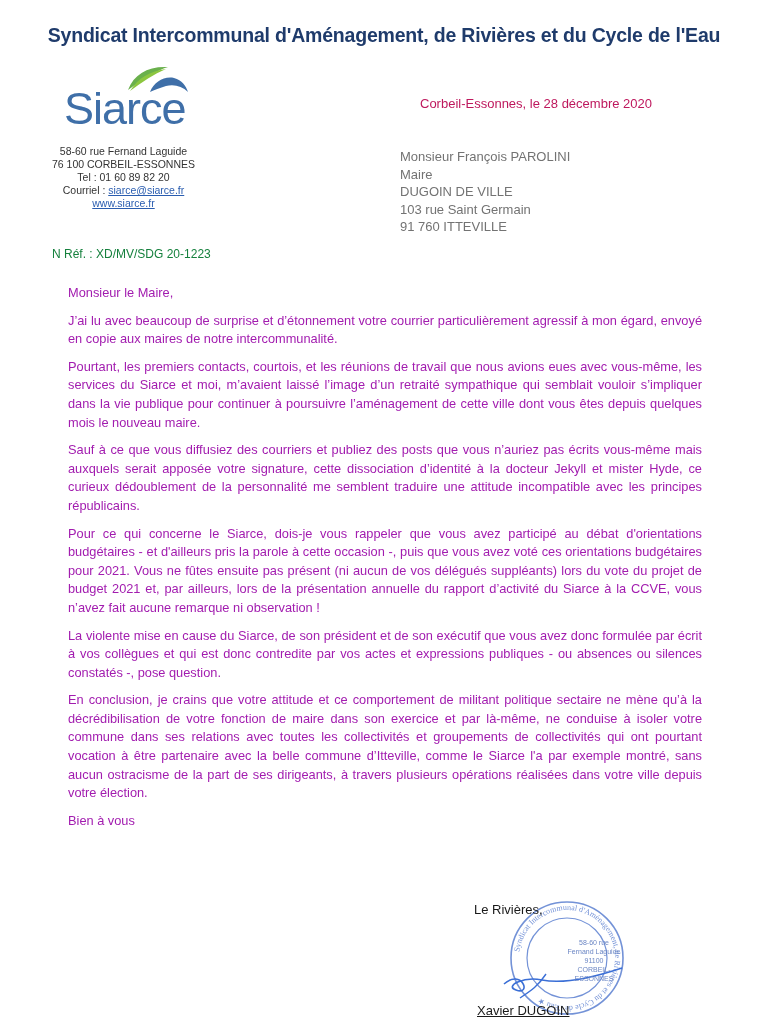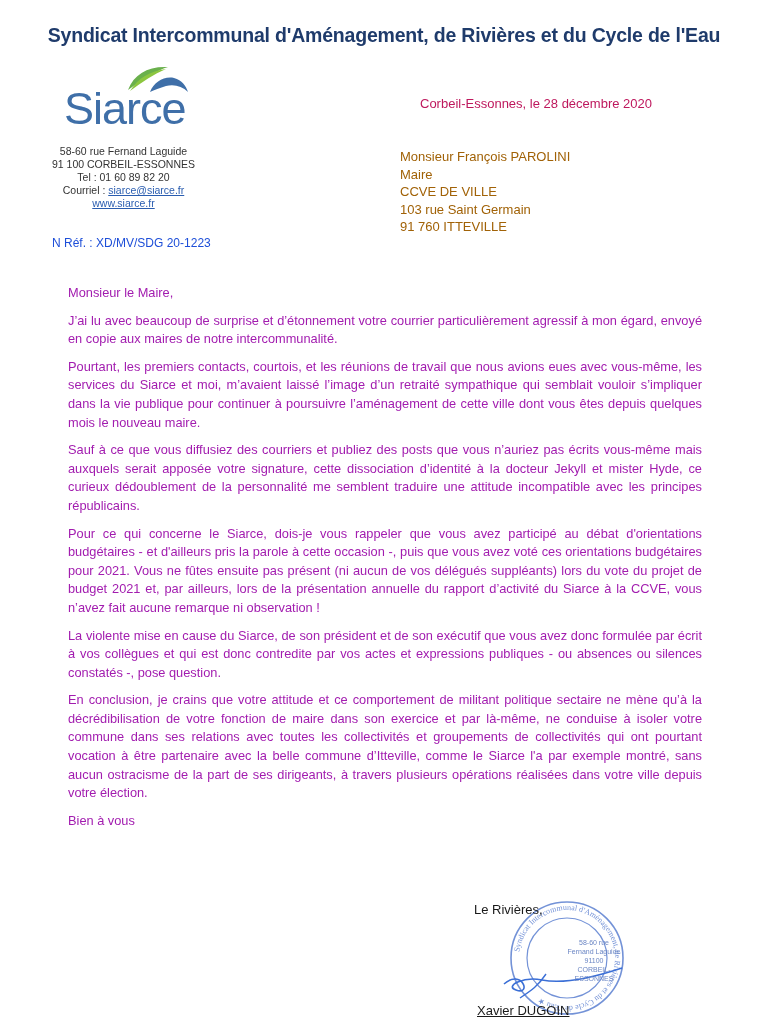--- a/index.html
+++ b/index.html
@@ -13,23 +13,23 @@
     }
     .logo { position: absolute; left: 48px; top: 64px; width: 145px; height: 70px; margin-left: 16px; }
     .logo-text {
       position: absolute; left: 0; top: 22px;
       font-family: "Liberation Sans", sans-serif; font-size: 45px; font-weight: normal;
       color: #3f6fa8; letter-spacing: -1px; line-height: 46px;
     }
     .logo-leaf { position: absolute; left: 56px; top: 0; width: 70px; height: 30px; }
     .sender { position: absolute; left: 52px; top: 145px; font-size: 10.5px; line-height: 13px; color: #333; text-align: center; }
     .sender a { color: #2a5db0; text-decoration: underline; }
-    .ref { position: absolute; left: 52px; top: 236px; font-size: 12px; color: #1d4ed8; }
+    .ref { position: absolute; left: 52px; top: 247px; font-size: 12px; color: #15803d; }
     .date { position: absolute; left: 400px; top: 96px; font-size: 13px; color: #be185d; margin-left: 20px; }
-    .recipient { position: absolute; left: 400px; top: 148px; font-size: 13px; line-height: 17.5px; color: #a16207; }
+    .recipient { position: absolute; left: 400px; top: 148px; font-size: 13px; line-height: 17.5px; color: #737373; }
     .body-text {
       position: absolute; left: 68px; top: 284px; width: 634px;
       font-size: 12.8px; line-height: 18.6px; color: #a21caf; text-align: justify;
     }
     .body-text p { margin-bottom: 9px; }
     .sign-label { position: absolute; left: 474px; top: 902px; font-size: 13px; }
     .sign-name { position: absolute; left: 477px; top: 1003px; font-size: 13px; text-decoration: underline; }
     .stamp { position: absolute; left: 502px; top: 898px; width: 130px; height: 120px; }
     .stamp-inner {
       position: absolute; left: 564px; top: 938px; width: 60px; text-align: center;
@@ -47,38 +47,38 @@
     <svg class="logo-leaf" viewBox="0 0 70 30">
       <path d="M8 26 C14 10, 28 2, 48 3 C38 6, 24 14, 8 26 Z" fill="#6ab04c"></path>
       <path d="M10 27 C18 14, 30 7, 46 5 C34 10, 22 18, 10 27 Z" fill="#8cc63f"></path>
       <path d="M30 28 C34 18, 44 12, 54 14 C62 16, 66 22, 68 28 C62 22, 54 20, 46 22 C40 24, 34 26, 30 28 Z" fill="#3f6fa8"></path>
     </svg>
     <div class="logo-text">Siarce</div>
   </div>
 
   <div class="sender">
     <div>58-60 rue Fernand Laguide</div>
-    <div>91 100 CORBEIL-ESSONNES</div>
+    <div>76 100 CORBEIL-ESSONNES</div>
     <div>Tel : 01 60 89 82 20</div>
     <div>
       <span>Courriel : </span><a>siarce@siarce.fr</a>
     </div>
     <div>
       <a>www.siarce.fr</a>
     </div>
   </div>
 
   <div class="ref">N Réf. : XD/MV/SDG 20-1223</div>
 
   <div class="date">Corbeil-Essonnes, le 28 décembre 2020</div>
 
   <div class="recipient">
     <div>Monsieur François PAROLINI</div>
     <div>Maire</div>
-    <div>CCVE DE VILLE</div>
+    <div>DUGOIN DE VILLE</div>
     <div>103 rue Saint Germain</div>
     <div>91 760 ITTEVILLE</div>
   </div>
 
   <div class="body-text">
     <p>Monsieur le Maire,</p>
     <p>J’ai lu avec beaucoup de surprise et d’étonnement votre courrier particulièrement agressif à mon égard, envoyé en copie aux maires de notre intercommunalité.</p>
     <p>Pourtant, les premiers contacts, courtois, et les réunions de travail que nous avions eues avec vous-même, les services du Siarce et moi, m’avaient laissé l’image d’un retraité sympathique qui semblait vouloir s’impliquer dans la vie publique pour continuer à poursuivre l’aménagement de cette ville dont vous êtes depuis quelques mois le nouveau maire.</p>
     <p>Sauf à ce que vous diffusiez des courriers et publiez des posts que vous n’auriez pas écrits vous-même mais auxquels serait apposée votre signature, cette dissociation d’identité à la docteur Jekyll et mister Hyde, ce curieux dédoublement de la personnalité me semblent traduire une attitude incompatible avec les principes républicains.</p>
     <p>Pour ce qui concerne le Siarce, dois-je vous rappeler que vous avez participé au débat d'orientations budgétaires - et d'ailleurs pris la parole à cette occasion -, puis que vous avez voté ces orientations budgétaires pour 2021. Vous ne fûtes ensuite pas présent (ni aucun de vos délégués suppléants) lors du vote du projet de budget 2021 et, par ailleurs, lors de la présentation annuelle du rapport d’activité du Siarce à la CCVE, vous n’avez fait aucune remarque ni observation !</p>

